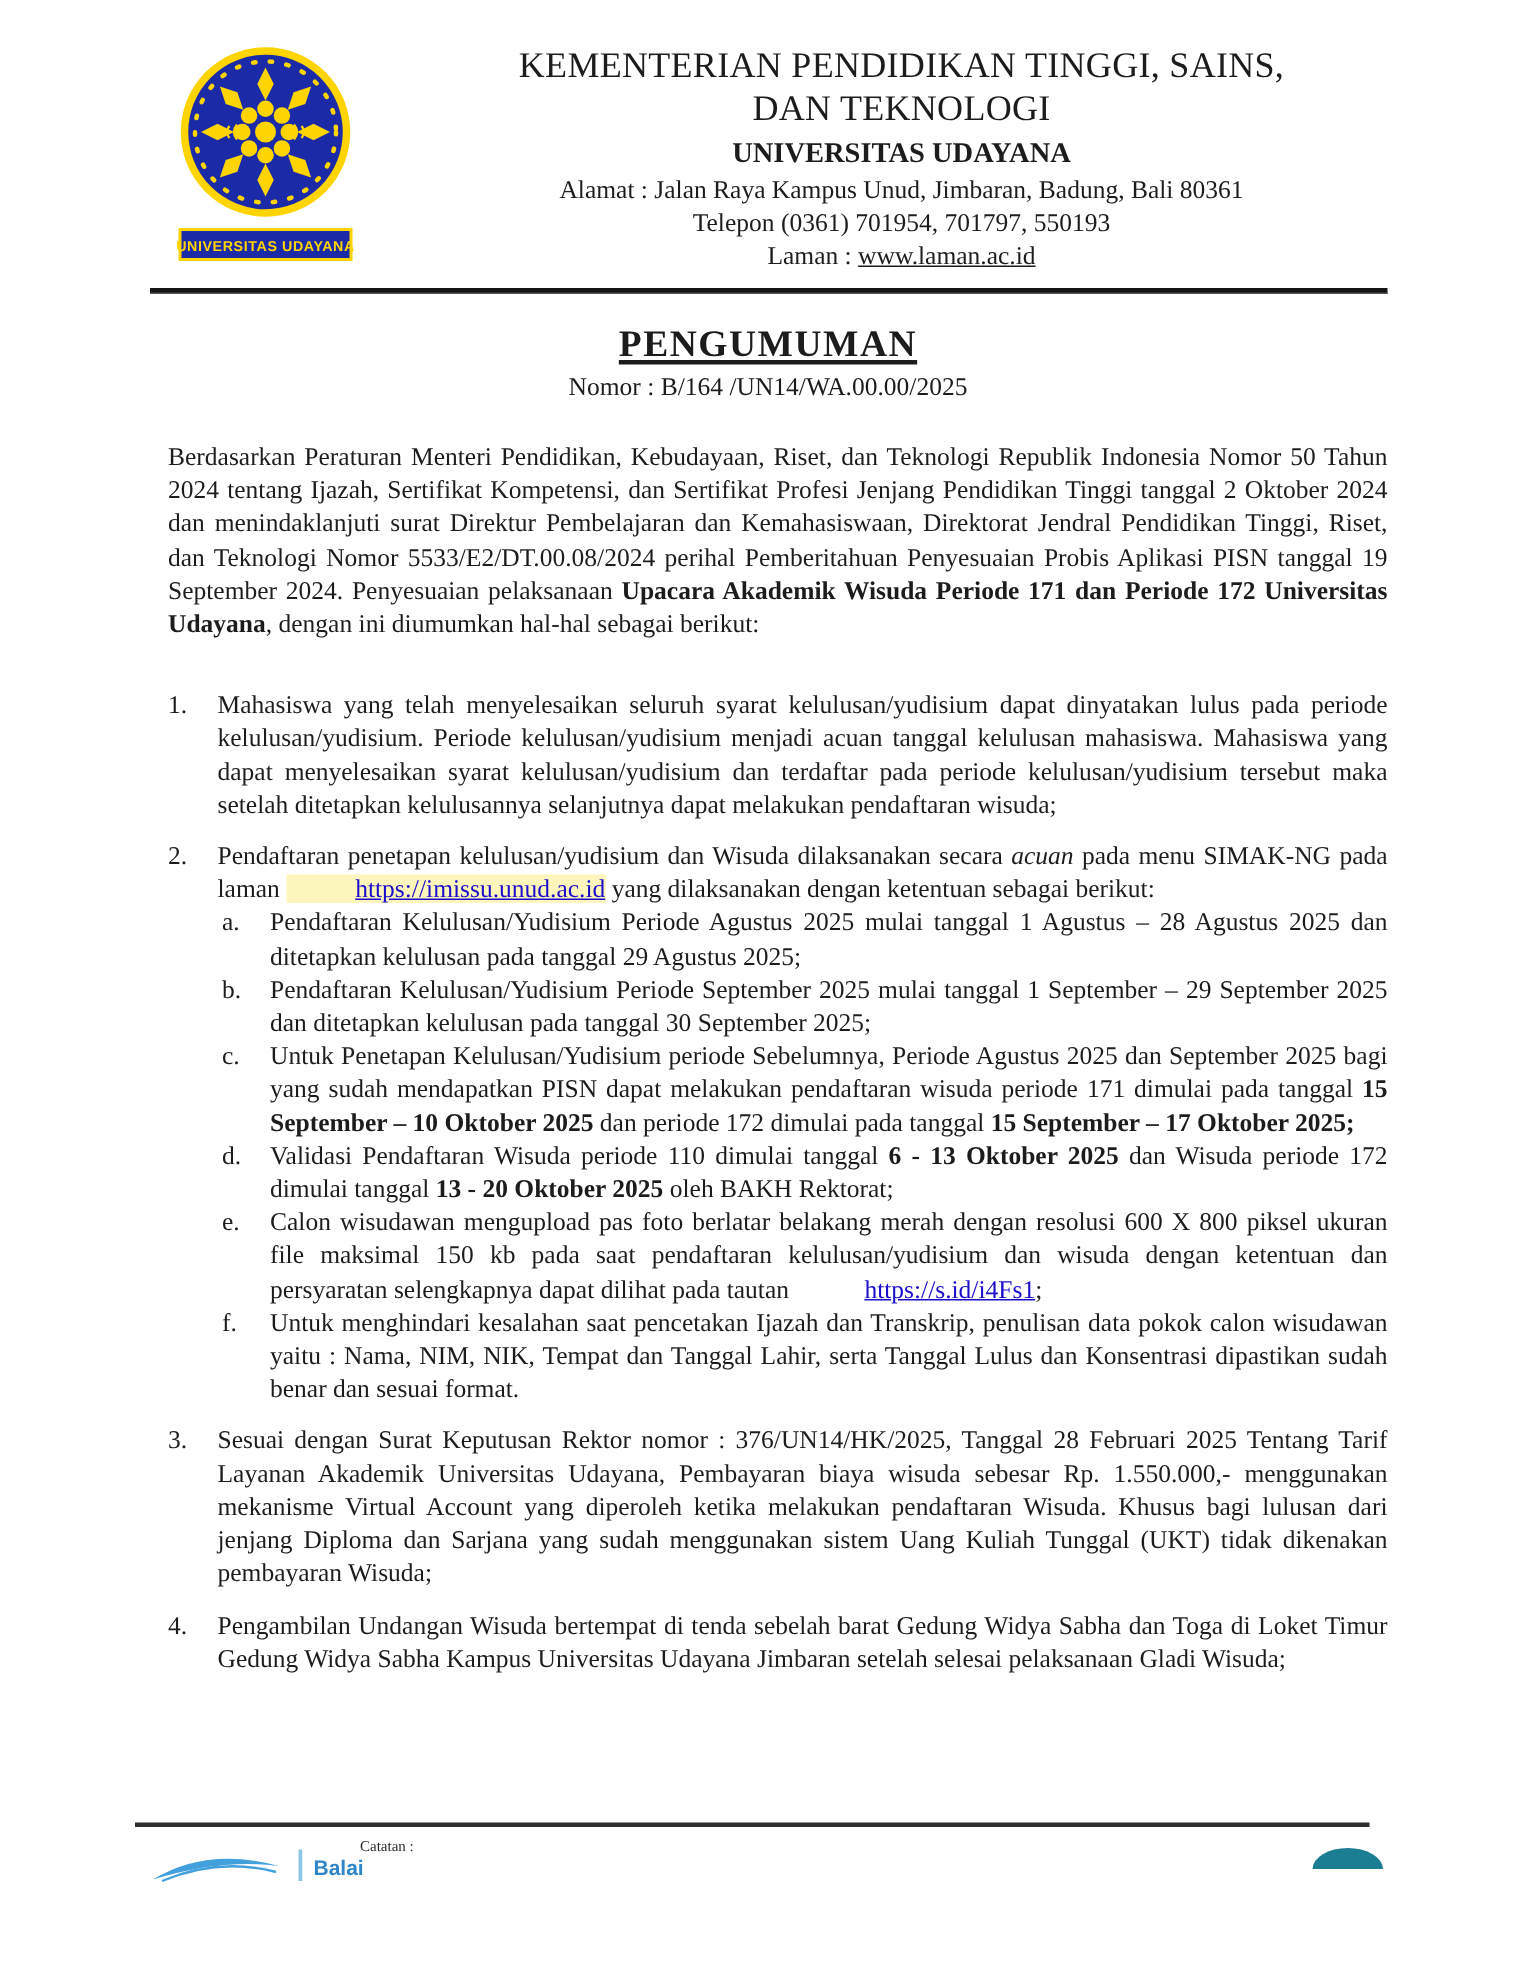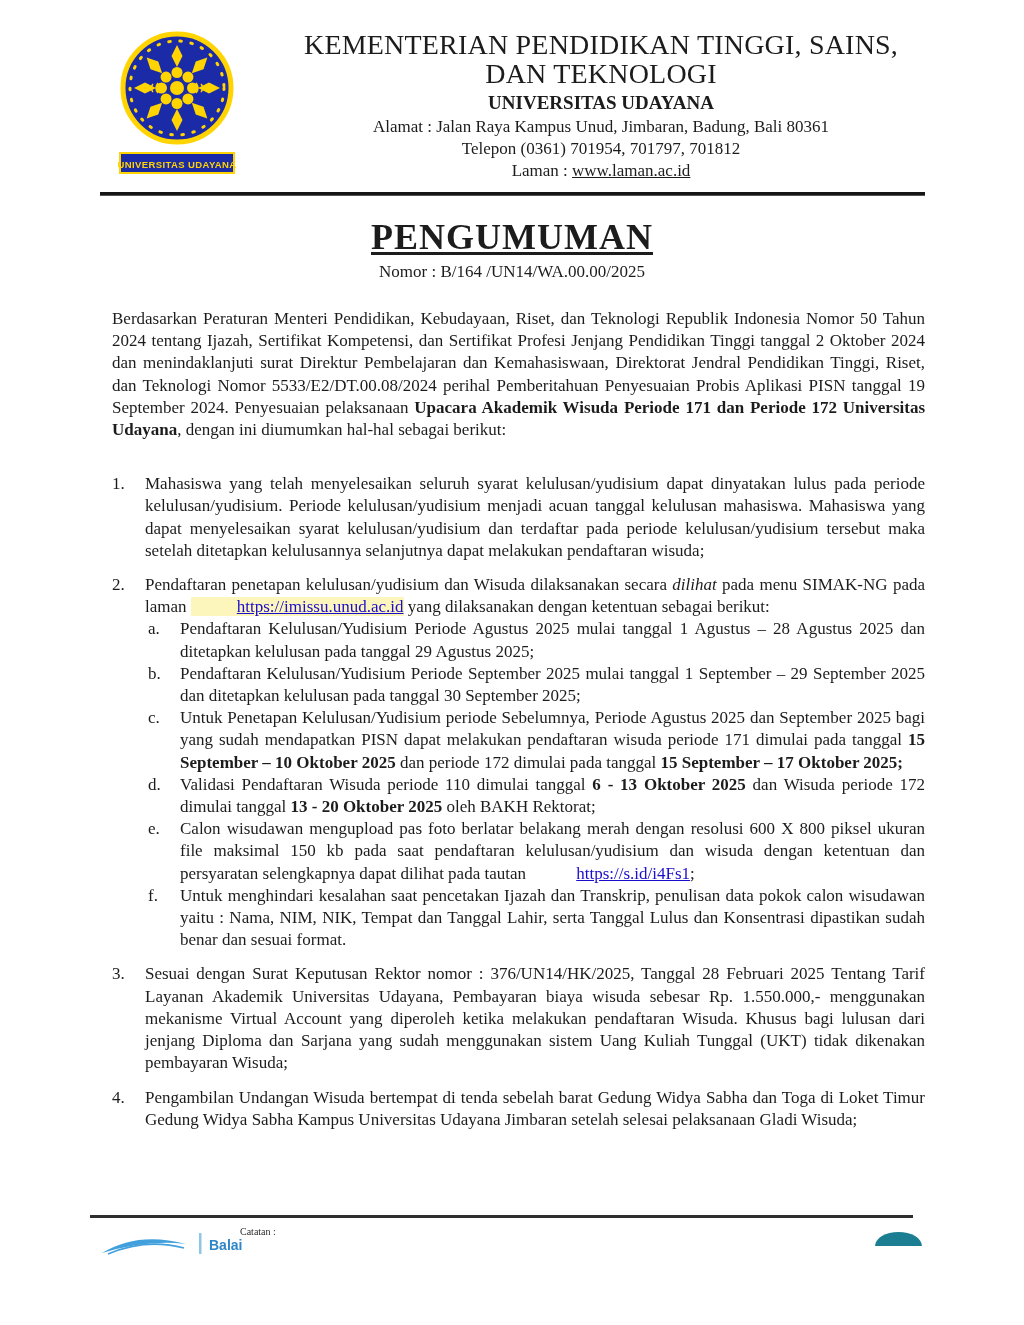--- a/index.html
+++ b/index.html
@@ -9,35 +9,35 @@
     font-family:"Liberation Serif", serif;
     color:#1c1c1c;
     position:relative; overflow:hidden;
   }
   .page { position:relative; width:1024px; height:1325px; background:#fff; }
 
   
   .letterhead { display:flex; padding:28px 70px 0 118px; }
   .logo-wrap { width:120px; flex:0 0 120px; }
   .head-text { flex:1; text-align:center; padding-left:10px; padding-top:2px; }
-  .head-l1 { font-size:28px; line-height:29px; letter-spacing:0.2px;text-align:center; }
+  .head-l1 { font-size:24px; line-height:29px; letter-spacing:0.2px;text-align:center; }
   .head-l2 { font-size:19px; font-weight:bold; line-height:26px; margin-top:2px; }
   .head-l3 { font-size:17px; line-height:22px; }
   .head-link { color:#1c1c1c; text-decoration:underline; }
 
   .rule-thick {
     margin:10px 99px 0 100px;
     height:4px; background:#151515;
     border-bottom:1px solid #555;
   }
 
   
   .doc-title {
     margin-top:20px; text-align:center;
-    font-size:36px; font-weight:bold; letter-spacing:1px;
+    font-size:25px; font-weight:bold; letter-spacing:1px;
     text-decoration:underline; text-decoration-thickness:2.5px; text-underline-offset:3px;
   }
   .doc-number { text-align:center; font-size:17px; margin-top:4px; }
 
   
   .doc-body { margin:26px 99px 0 112px; font-size:17px; line-height:22.2px; }
   .intro { text-align:justify; }
   ol.main-list { list-style:none; margin-top:32px; }
   ol.main-list > li { position:relative; padding-left:33px; margin-bottom:12px; text-align:justify; }
   ol.main-list > li > .num { position:absolute; left:0; top:0; }
@@ -112,40 +112,40 @@
         </g>
         <rect x="2" y="125" width="114" height="20" fill="#1b2aa6" stroke="#ffd400" stroke-width="2"></rect>
         <text x="59" y="139.5" text-anchor="middle" font-family="Liberation Sans, sans-serif" font-size="9.5" font-weight="bold" fill="#ffd400" letter-spacing="0.4">UNIVERSITAS UDAYANA</text>
       </svg>
     </div>
     <div class="head-text">
       <div class="head-l1">KEMENTERIAN PENDIDIKAN TINGGI, SAINS,</div>
       <div class="head-l1">DAN TEKNOLOGI</div>
       <div class="head-l2">UNIVERSITAS UDAYANA</div>
       <div class="head-l3">Alamat : Jalan Raya Kampus Unud, Jimbaran, Badung, Bali 80361</div>
-      <div class="head-l3">Telepon (0361) 701954, 701797, 701812</div>
+      <div class="head-l3">Telepon (0361) 701954, 701797, 550193</div>
       <div class="head-l3"><span>Laman : </span><a href="#" class="head-link">www.laman.ac.id</a></div>
     </div>
   </div>
 
   <div class="rule-thick"></div>
 
   <div class="doc-title">PENGUMUMAN</div>
   <div class="doc-number">Nomor : B/164 /UN14/WA.00.00/2025</div>
 
   <div class="doc-body">
     <p class="intro" id="intro"><span>Berdasarkan Peraturan Menteri Pendidikan, Kebudayaan, Riset, dan Teknologi Republik Indonesia Nomor 50 Tahun 2024 tentang Ijazah, Sertifikat Kompetensi, dan Sertifikat Profesi Jenjang Pendidikan Tinggi tanggal 2 Oktober 2024 dan menindaklanjuti surat Direktur Pembelajaran dan Kemahasiswaan, Direktorat Jendral Pendidikan Tinggi, Riset, dan Teknologi Nomor 5533/E2/DT.00.08/2024 perihal Pemberitahuan Penyesuaian Probis Aplikasi PISN tanggal 19 September 2024. Penyesuaian pelaksanaan </span><span class="b">Upacara Akademik Wisuda Periode 171 dan Periode 172 Universitas Udayana</span><span>, dengan ini diumumkan hal-hal sebagai berikut:</span></p>
     <ol class="main-list" id="main-list">
         <li>
           <span class="num">1.</span>
           <div class="li-body"><span>Mahasiswa yang telah menyelesaikan seluruh syarat kelulusan/yudisium dapat dinyatakan lulus pada periode kelulusan/yudisium. Periode kelulusan/yudisium menjadi acuan tanggal kelulusan mahasiswa. Mahasiswa yang dapat menyelesaikan syarat kelulusan/yudisium dan terdaftar pada periode kelulusan/yudisium tersebut maka setelah ditetapkan kelulusannya selanjutnya dapat melakukan pendaftaran wisuda;</span></div>
         </li>
         <li>
           <span class="num">2.</span>
-          <div class="li-body"><span>Pendaftaran penetapan kelulusan/yudisium dan Wisuda dilaksanakan secara </span><span class="i">dilihat</span><span> pada menu SIMAK-NG pada laman </span><a href="#" class="doc-link hl">https://imissu.unud.ac.id</a><span> yang dilaksanakan dengan ketentuan sebagai berikut:</span><ol class="sub-list">
+          <div class="li-body"><span>Pendaftaran penetapan kelulusan/yudisium dan Wisuda dilaksanakan secara </span><span class="i">acuan</span><span> pada menu SIMAK-NG pada laman </span><a href="#" class="doc-link hl">https://imissu.unud.ac.id</a><span> yang dilaksanakan dengan ketentuan sebagai berikut:</span><ol class="sub-list">
               <li>
                 <span class="num">a.</span>
                 <div class="li-body"><span>Pendaftaran Kelulusan/Yudisium Periode Agustus 2025 mulai tanggal 1 Agustus – 28 Agustus 2025 dan ditetapkan kelulusan pada tanggal 29 Agustus 2025;</span></div>
               </li>
               <li>
                 <span class="num">b.</span>
                 <div class="li-body"><span>Pendaftaran Kelulusan/Yudisium Periode September 2025 mulai tanggal 1 September – 29 September 2025 dan ditetapkan kelulusan pada tanggal 30 September 2025;</span></div>
               </li>
               <li>
                 <span class="num">c.</span>

